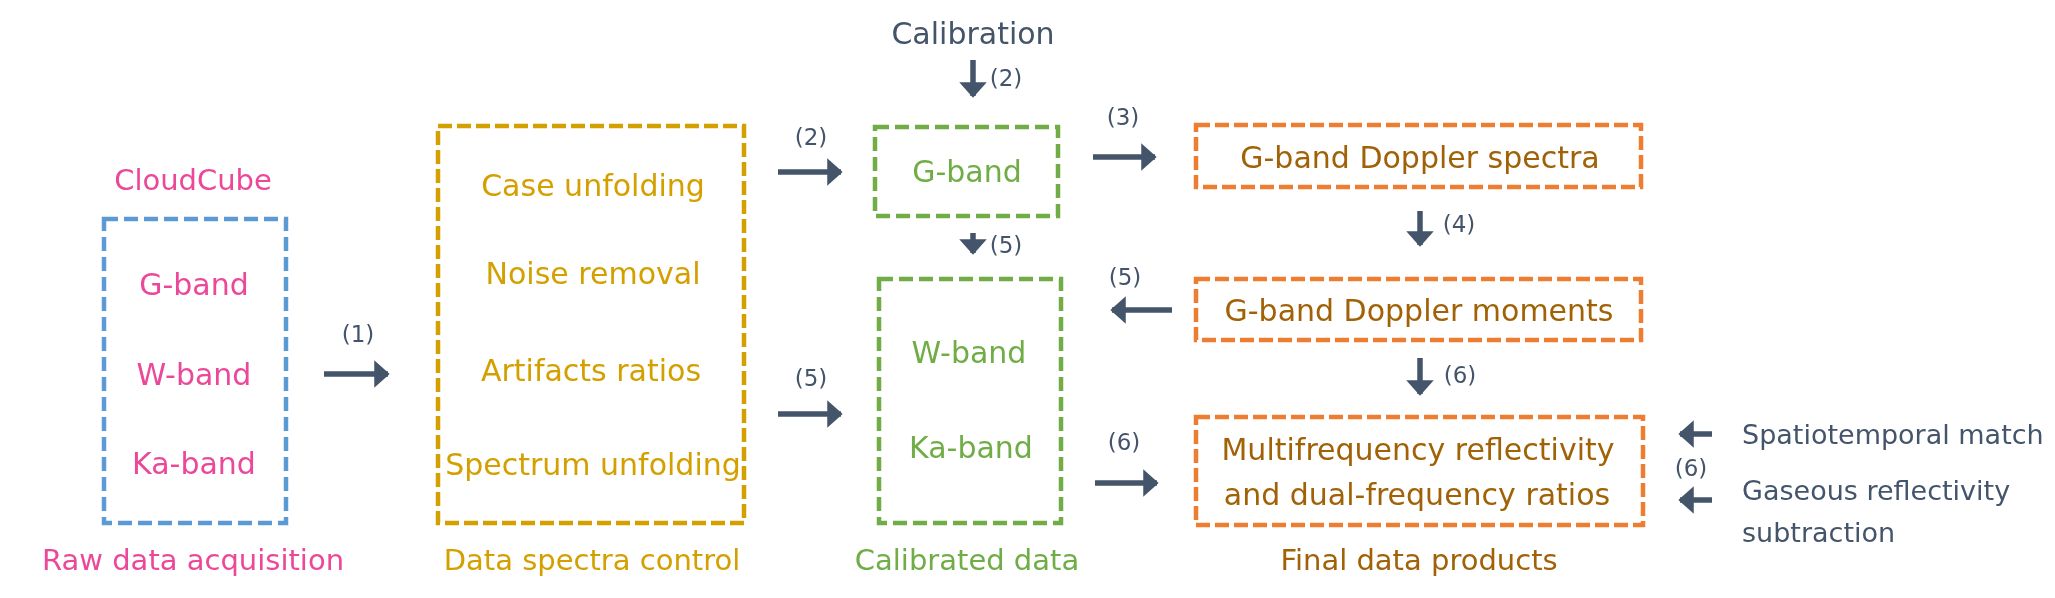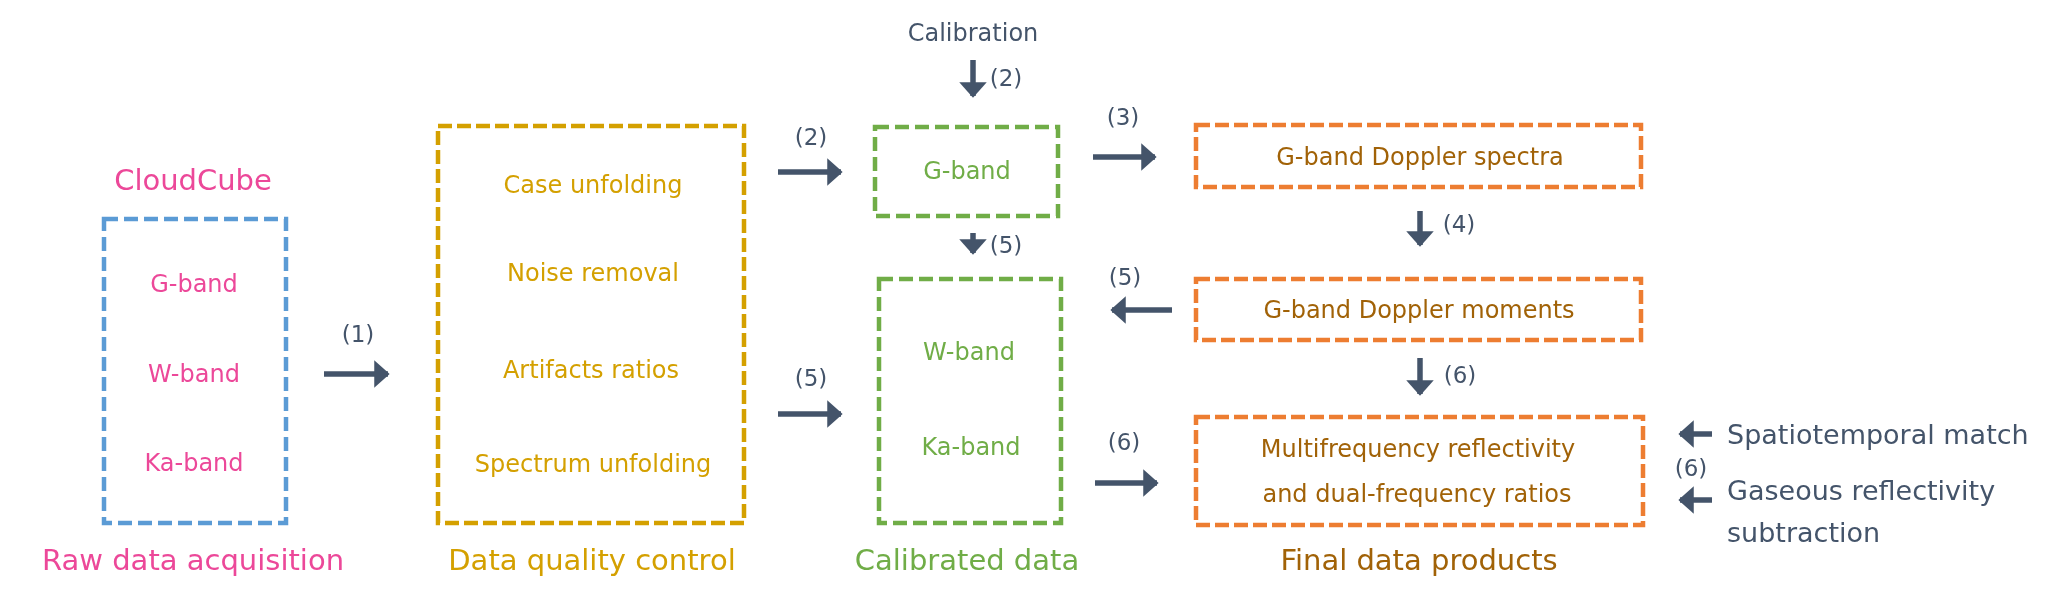--- a/index.html
+++ b/index.html
@@ -8,23 +8,23 @@
   .txt { position: absolute; white-space: nowrap; transform: translate(-50%, -50%); }
   .left { transform: translate(0, -50%); }
   .box { position: absolute; box-sizing: border-box; }
   .box svg { position: absolute; left: 0; top: 0; overflow: visible; }
   .blue { color: #ec4899; }
   .gold { color: #D4A000; }
   .green { color: #70AD47; }
   .orange { color: #a16207; }
   .dark { color: #44546A; }
   .f-title { font-size: 29px; }
-  .f-item { font-size: 24px; }
+  .f-item { font-size: 30px; }
   .f-lbl { font-size: 23px; }
-  .f-side { font-size: 27px; }
+  .f-side { font-size: 27px; margin-left: 15px; }
   svg#arrows { position: absolute; left: 0; top: 0; }
 </style>
 </head>
 <body>
 
 <div class="box" style="left:102px;top:217px;width:186px;height:308px;">
   <svg width="186" height="308">
       <rect x="2" y="2" width="182" height="304" fill="none" stroke="#5B9BD5" stroke-width="4.5" stroke-dasharray="14 6"></rect>
     </svg>
 </div>
@@ -84,21 +84,21 @@
 <div class="txt blue f-title" style="left:193px;top:180px;">CloudCube</div>
 <div class="txt blue f-item" style="left:194px;top:284px;">G-band</div>
 <div class="txt blue f-item" style="left:194px;top:374px;">W-band</div>
 <div class="txt blue f-item" style="left:194px;top:463px;">Ka-band</div>
 <div class="txt blue f-title" style="left:193px;top:560px;">Raw data acquisition</div>
 
 <div class="txt gold f-item" style="left:593px;top:185px;">Case unfolding</div>
 <div class="txt gold f-item" style="left:593px;top:273px;">Noise removal</div>
 <div class="txt gold f-item" style="left:591px;top:370px;">Artifacts ratios</div>
 <div class="txt gold f-item" style="left:593px;top:464px;">Spectrum unfolding</div>
-<div class="txt gold f-title" style="left:592px;top:560px;">Data quality control</div>
+<div class="txt gold f-title" style="left:592px;top:560px;">Data spectra control</div>
 
 <div class="txt dark f-item" style="left:973px;top:33px;">Calibration</div>
 <div class="txt green f-item" style="left:967px;top:171px;">G-band</div>
 <div class="txt green f-item" style="left:969px;top:352px;">W-band</div>
 <div class="txt green f-item" style="left:971px;top:447px;">Ka-band</div>
 <div class="txt green f-title" style="left:967px;top:560px;">Calibrated data</div>
 
 <div class="txt orange f-item" style="left:1420px;top:157px;">G-band Doppler spectra</div>
 <div class="txt orange f-item" style="left:1419px;top:310px;">G-band Doppler moments</div>
 <div class="txt orange f-item" style="left:1418px;top:449px;">Multifrequency reflectivity</div>

